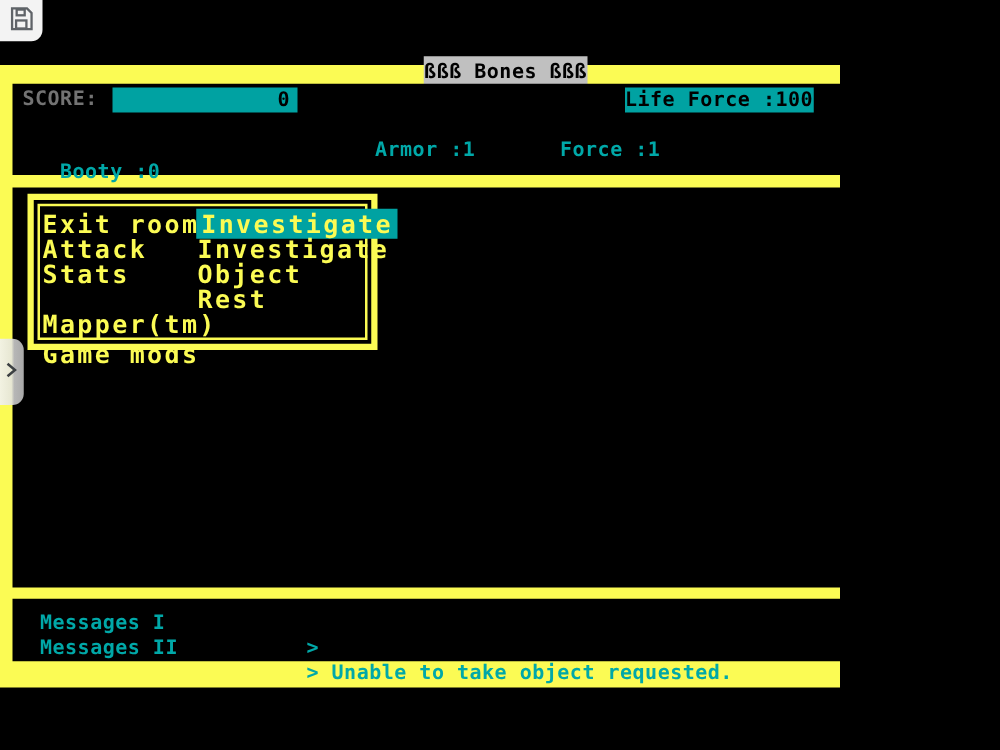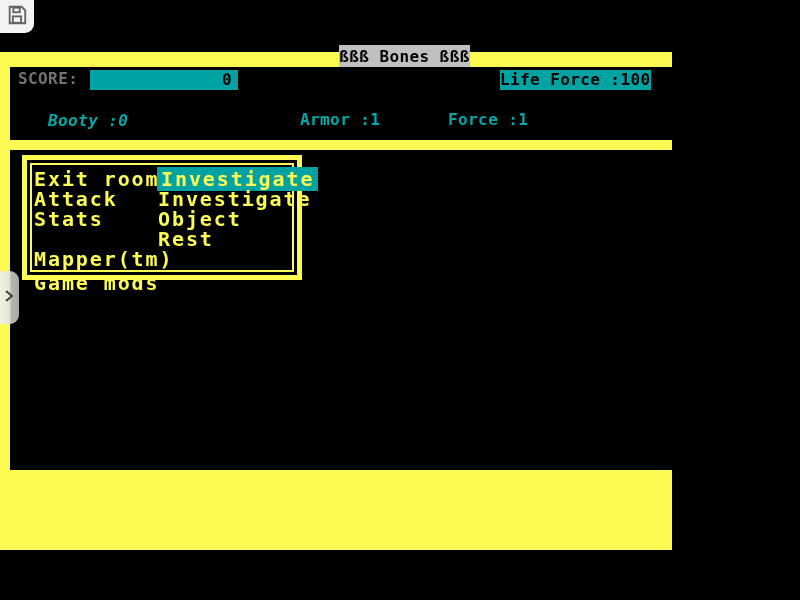--- a/index.html
+++ b/index.html
@@ -53,21 +53,21 @@
       </svg>
     </span>
   </div>
 
   <div class="title-box">ßßß Bones ßßß</div>
 
   <div class="panel score-panel">
     <div class="t yellow-text" style="left:8px;top:2px;">SCORE:</div>
     <div class="t teal-fill score-bar"><span>0</span></div>
     <div class="t teal-fill life-force">Life Force :100</div>
-    <div class="t teal-text" style="left:38px;top:44px;font-style:italic;">Booty :0</div>
+    <div class="t teal-text" style="left:38px;top:60px;">Booty :0</div>
     <div class="t teal-text" style="left:290px;top:43px;">Armor :1</div>
     <div class="t teal-text" style="left:438px;top:43px;">Force :1</div>
     <div class="t teal-text" style="left:587px;top:43px;margin-top:40px;">Floor :1</div>
   </div>
 
   <div class="panel main-panel">
     <div class="menu-outer">
       <div class="menu-inner">
         <div class="menu-item" style="left:2px;top:4px;">Exit room</div>
         <div class="menu-item" style="left:2px;top:24px;">Attack</div>
@@ -83,14 +83,24 @@
   </div>
 
   <div class="drawer-handle">
     <span>
       <svg width="12" height="16" viewBox="0 0 12 16">
         <polyline points="3,3 9,8 3,13" fill="none" stroke="#3c4043" stroke-width="2"></polyline>
       </svg>
     </span>
   </div>
 
+  <div class="panel msg-panel">
+    <div class="t teal-text" style="left:22px;top:9px;">Messages I</div>
+    <div class="t teal-text msg-text" style="left:175px;top:9px;">
+      <span>&gt;</span><span></span>
+    </div>
+    <div class="t teal-text" style="left:22px;top:29px;">Messages II</div>
+    <div class="t teal-text msg-text" style="left:175px;top:29px;">
+      <span>&gt;</span><span>Unable to take object requested.</span>
+    </div>
+  </div>
 
 </div>
 
 </body></html>

